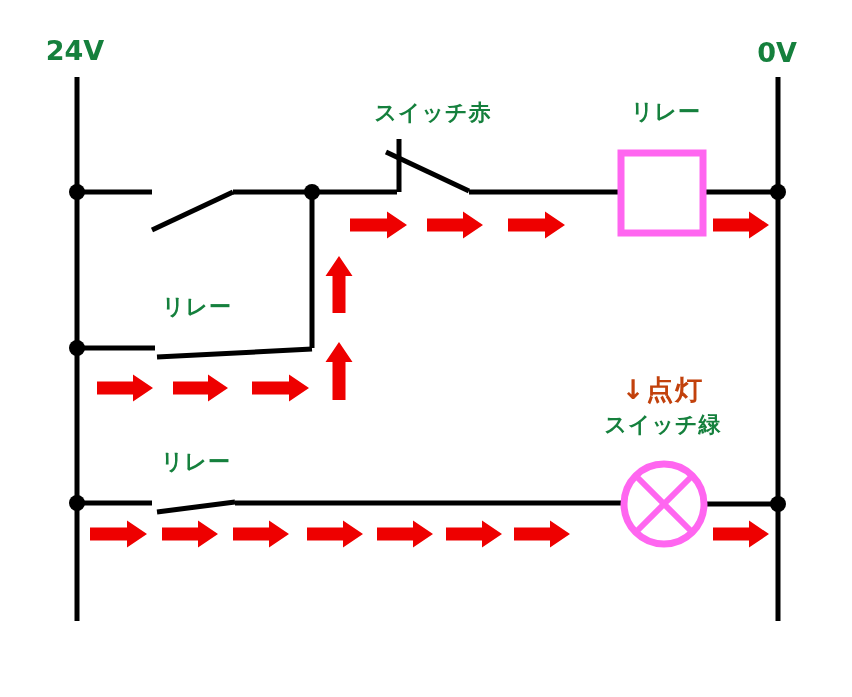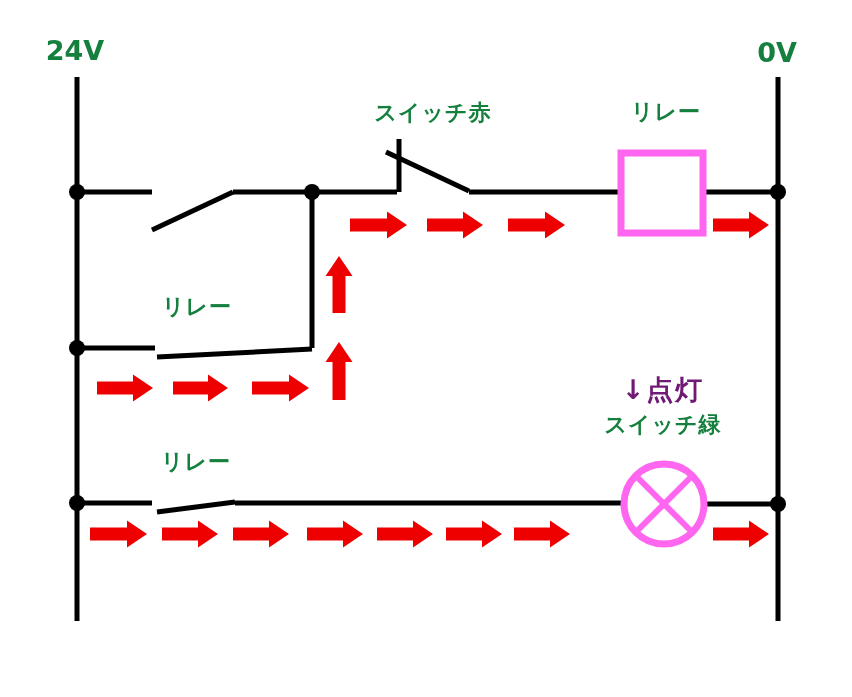--- a/index.html
+++ b/index.html
@@ -23,21 +23,21 @@
   .lbl {
     position: absolute;
     transform: translate(-50%, -50%);
     white-space: nowrap;
     font-weight: bold;
     color: #15803d;
     letter-spacing: 1px;
   }
   .lbl-power { font-size: 27px; letter-spacing: 0; }
   .lbl-comp  { font-size: 22px; }
-  .lbl-status { font-size: 27px; color: #701a75; letter-spacing: 2px; }
+  .lbl-status { font-size: 27px; color: #c2410c; letter-spacing: 2px; }
 </style>
 </head>
 <body>
 
 <div id="stage">
 
   <svg id="circuit-svg" width="852" height="697" viewBox="0 0 852 697">
 
     <g stroke="#000000" stroke-width="5" fill="none">
       <path d="M77 77 V621"></path>

